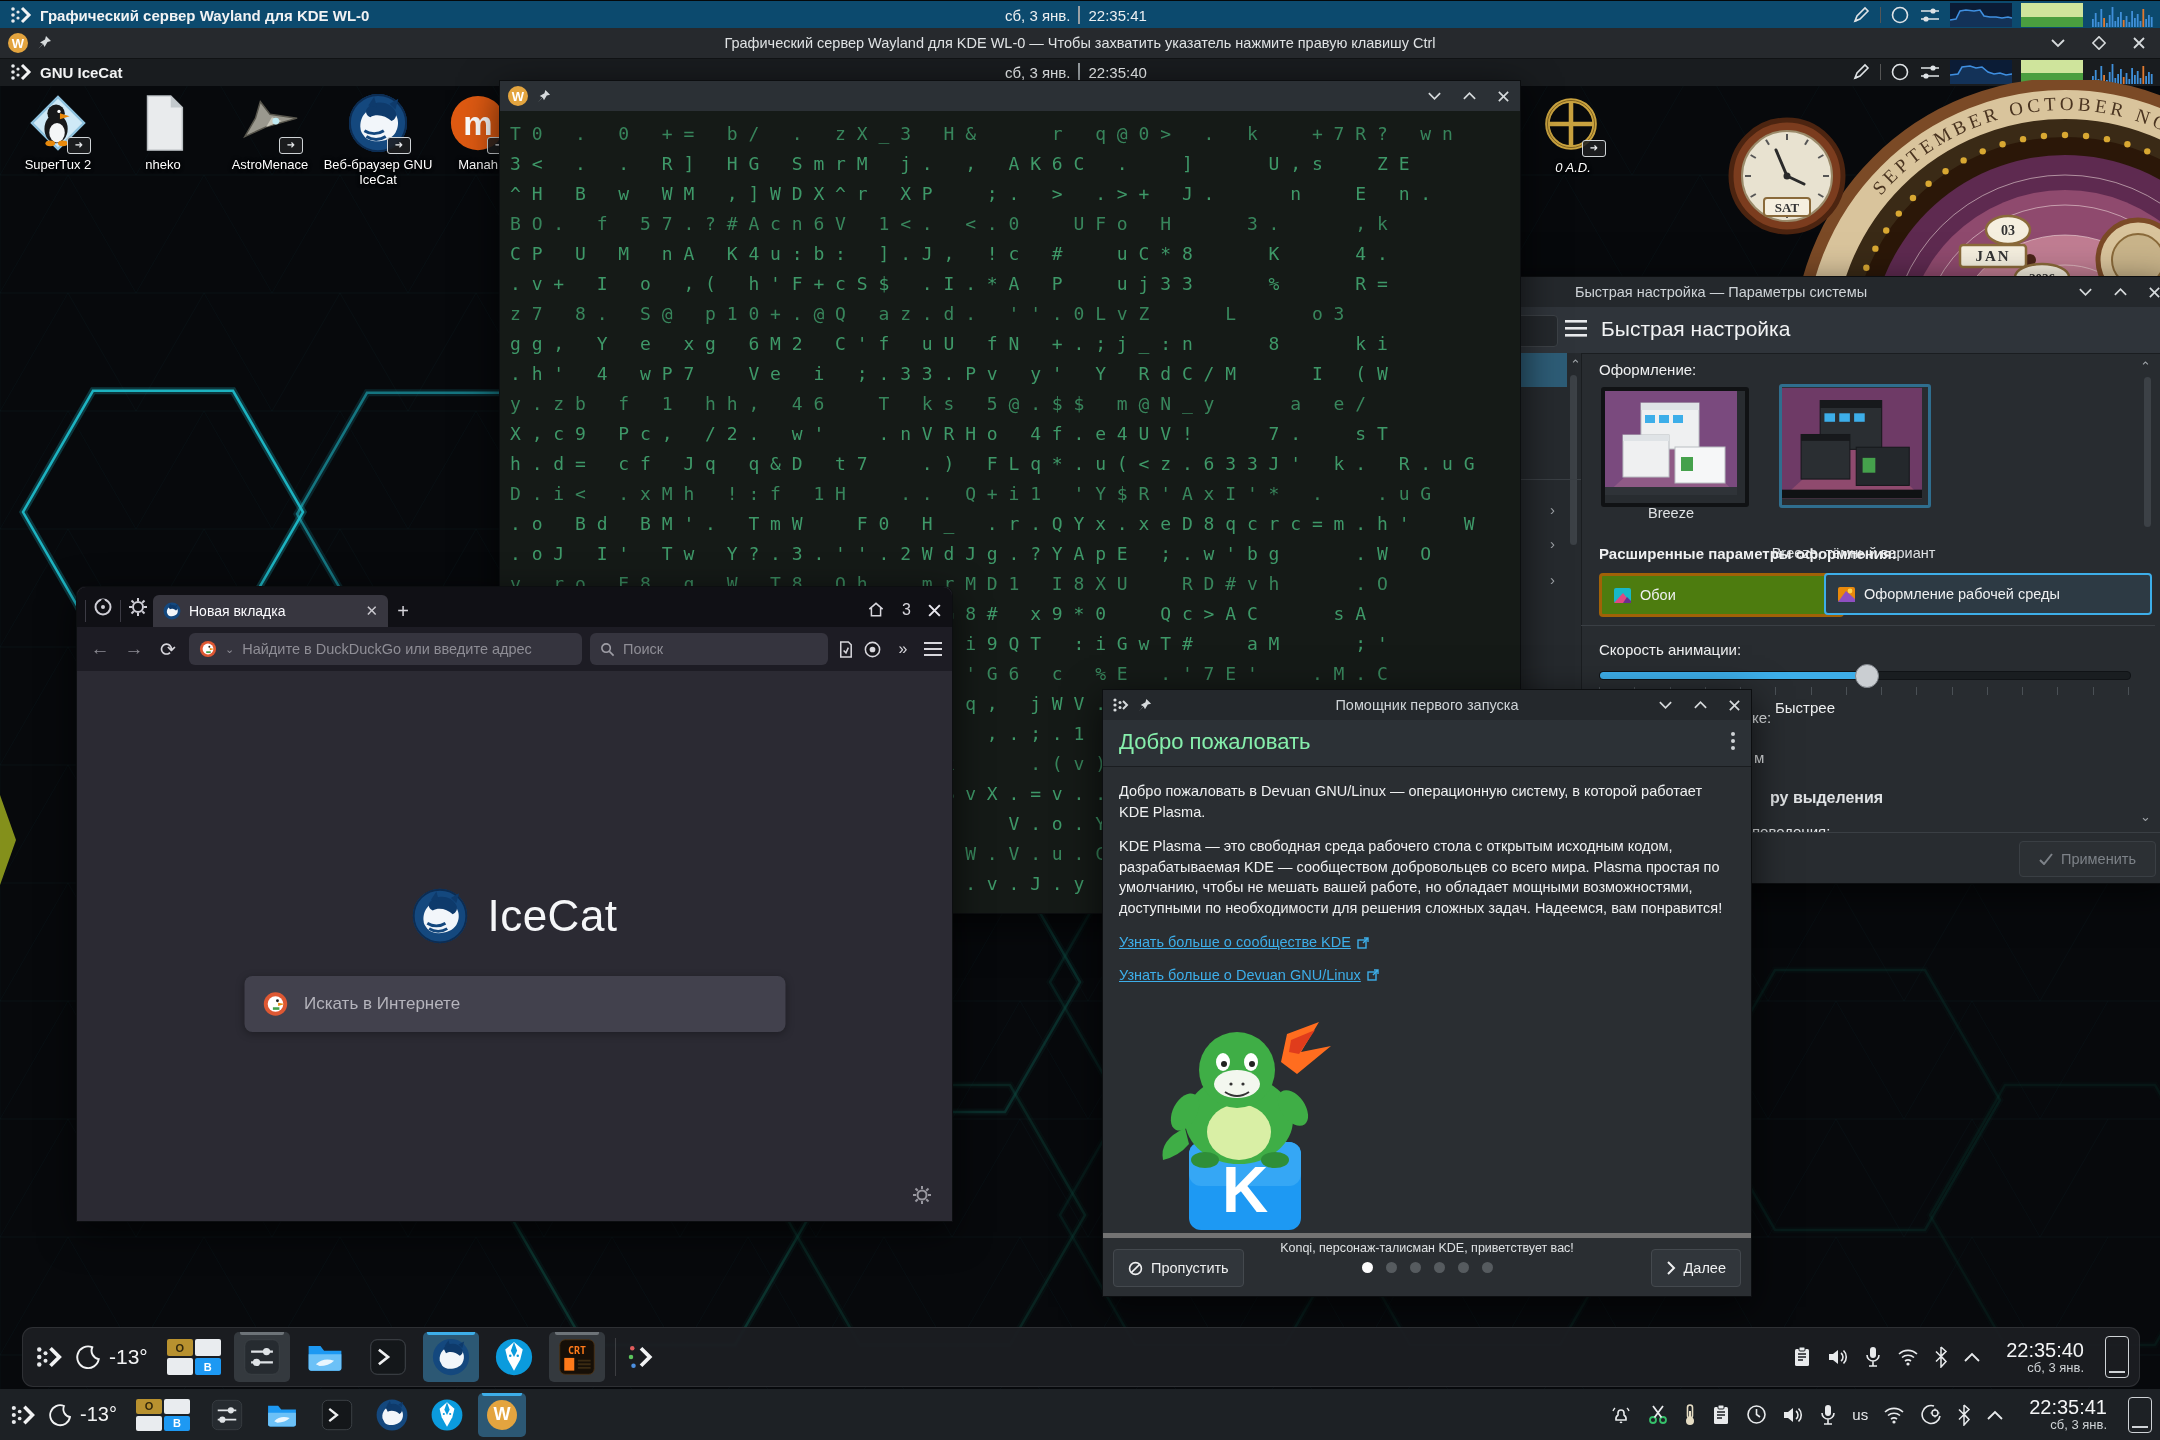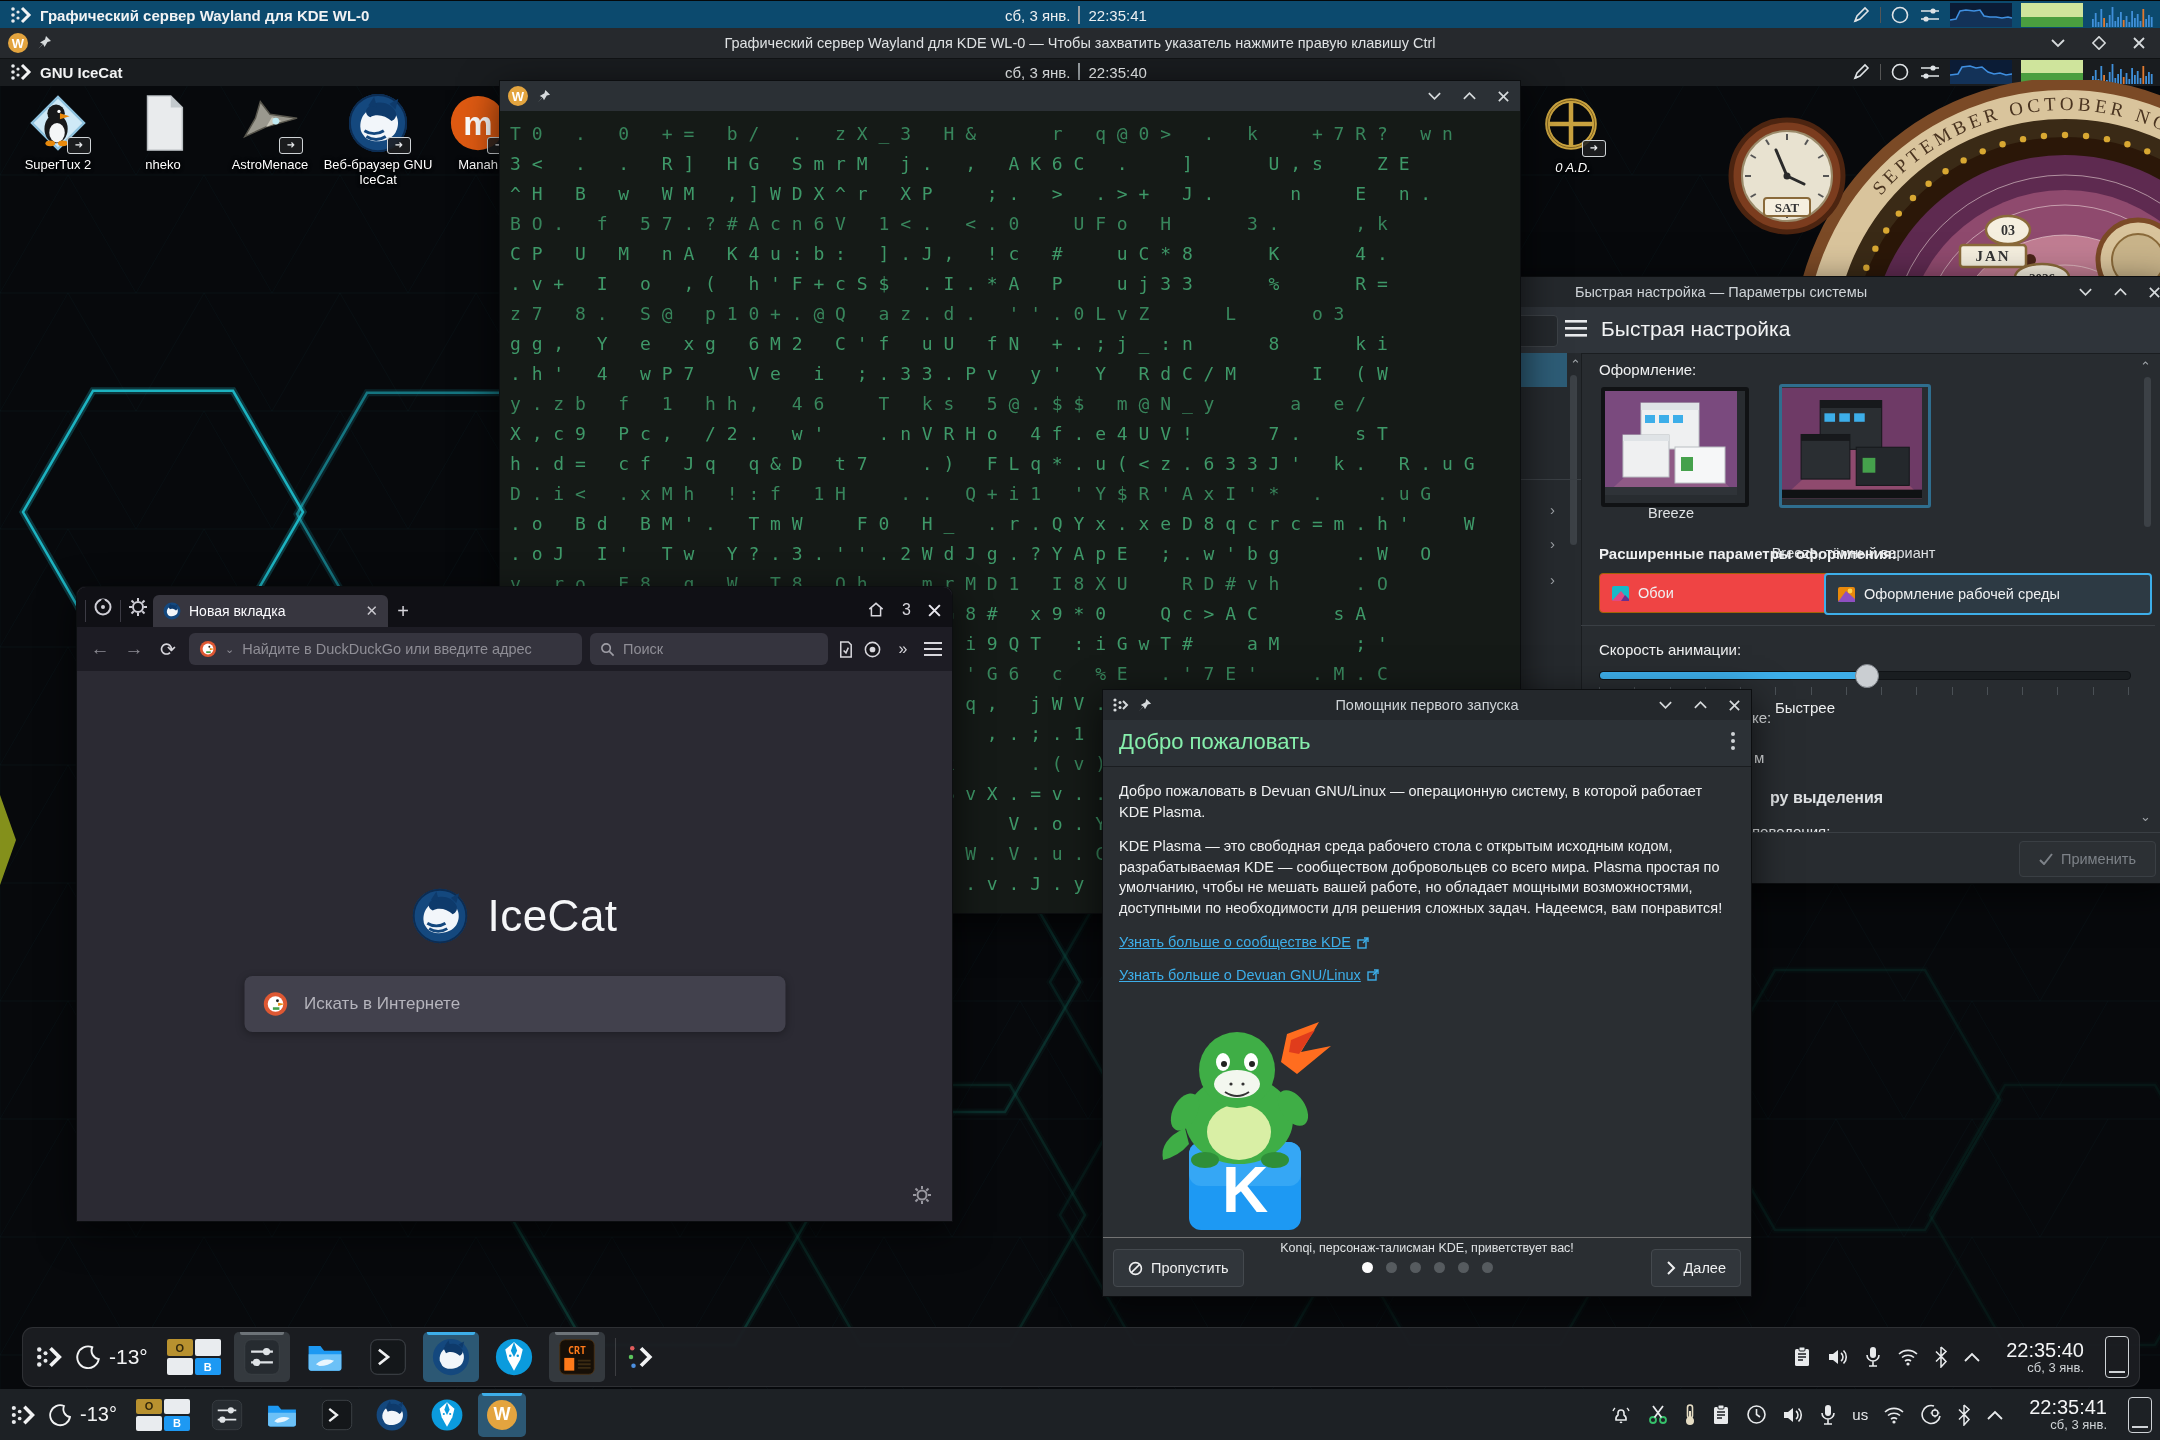--- a/index.html
+++ b/index.html
@@ -71,21 +71,21 @@
   .s-burger{position:absolute;left:292px;top:40px;}
   .s-heading{position:absolute;left:330px;top:40px;font-size:21px;color:#f2f3f4;}
   .s-side{position:absolute;left:0;top:76px;bottom:50px;width:310px;background:#262a2e;border-right:1px solid #1a1d20;}
   .s-sel{position:absolute;left:0;top:0;width:296px;height:34px;background:#2d5c76;}
   .s-side .srow{position:absolute;left:279px;color:#9da2a6;font-size:15px;}
   .s-sscroll{position:absolute;left:299px;top:22px;width:7px;height:170px;background:#3c4146;border-radius:4px;}
   .s-content{position:absolute;left:310px;right:0;top:76px;bottom:50px;font-size:15px;color:#eff0f1;}
   .s-label{position:absolute;left:18px;}
   .themecard{position:absolute;border-radius:3px;overflow:hidden;}
   .tc-lbl{position:absolute;text-align:center;font-size:14.5px;color:#dfe2e4;}
-  .kbtn{position:absolute;height:38px;background:#ef4444;border:1px solid #a16207;border-radius:4px;
+  .kbtn{position:absolute;height:38px;background:#4d7c0f;border:3px solid #a16207;border-radius:4px;
         display:flex;align-items:center;gap:9px;padding:0 12px;font-size:14.5px;color:#eff0f1;}
   .kbtn.focus{border:2px solid #3daee9;background:#2d3a44;}
   .s-hr{position:absolute;left:0;right:16px;height:1px;background:#3a3f44;}
   .slider-track{position:absolute;left:18px;top:318px;width:530px;height:7px;border-radius:4px;background:#191d20;border:1px solid #101316;}
   .slider-fill{position:absolute;left:0;top:0;height:7px;width:264px;border-radius:4px;background:#3daee9;}
   .slider-handle{position:absolute;left:255px;top:-8px;width:22px;height:22px;border-radius:50%;
                  background:#caced2;border:1px solid #7f848a;}
   .ticks{position:absolute;left:18px;top:334px;width:530px;height:8px;display:flex;justify-content:space-between;}
   .ticks i{width:1px;height:8px;background:#4a5055;}
   .frag{position:absolute;color:#dfe2e4;}
@@ -98,21 +98,21 @@
   .wizard{left:1102px;top:689px;width:648px;height:606px;background:#2a2e32;z-index:40;}
   .wz-head{position:relative;height:46px;background:#2c3136;border-bottom:1px solid #1a1d20;}
   .wz-head .h1{position:absolute;left:16px;top:9px;font-size:22px;color:#86efac;}
   .kebab{position:absolute;right:16px;top:12px;display:flex;flex-direction:column;gap:3px;}
   .kebab i{width:4px;height:4px;border-radius:50%;background:#cfd3d6;}
   .wz-body{padding:14px 16px 0 16px;font-size:14.5px;line-height:1.42;color:#eff0f1;}
   .wz-body p{margin:0 0 14px 0;}
   .wlink{color:#3daee9;text-decoration:underline;font-size:14.5px;display:inline-flex;align-items:center;gap:6px;margin-bottom:12px;}
   .konqi-wrap{text-align:center;margin-top:2px;}
   .wz-caption{text-align:center;font-size:12.5px;color:#dfe2e4;margin-top:2px;}
-  .wz-foot{position:absolute;left:0;right:0;bottom:0;height:58px;border-top:1px solid #737373;}
+  .wz-foot{position:absolute;left:0;right:0;bottom:0;height:58px;border-top:5px solid #737373;}
   .wbtn{position:absolute;top:11px;height:36px;background:#31363b;border:1px solid #44494e;border-radius:4px;
         display:flex;align-items:center;gap:8px;padding:0 14px;font-size:14.5px;color:#eff0f1;}
   .dots{position:absolute;left:0;right:0;top:24px;display:flex;justify-content:center;gap:13px;}
   .dots i{width:11px;height:11px;border-radius:50%;background:#565b5f;}
   .dots i.on{background:#fcfcfc;}
   
   .tb-inner{position:absolute;left:22px;top:1327px;width:2118px;height:60px;background:rgba(27,30,34,.95);
             border:1px solid rgba(255,255,255,.09);border-radius:11px;z-index:60;display:flex;align-items:center;padding:0 10px;gap:7px;box-sizing:border-box;}
   .tb-host{position:absolute;left:0;top:1389px;width:2160px;height:51px;background:#1d2125;z-index:60;
            display:flex;align-items:center;padding:0 8px;gap:7px;box-sizing:border-box;}

